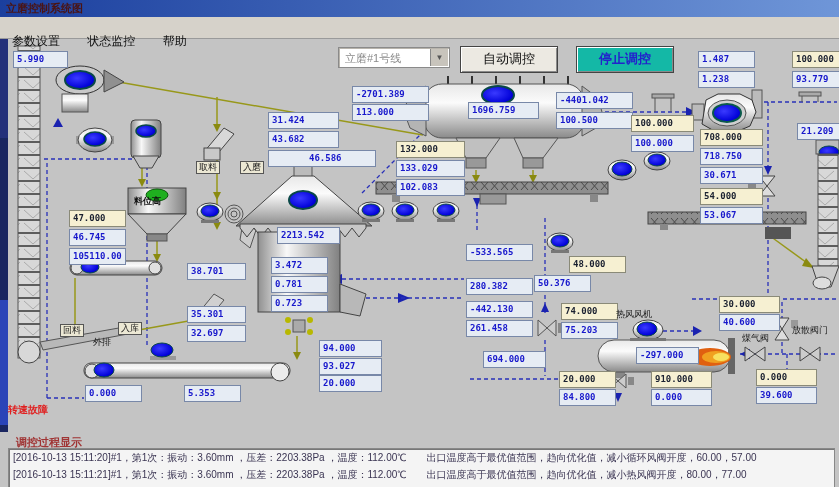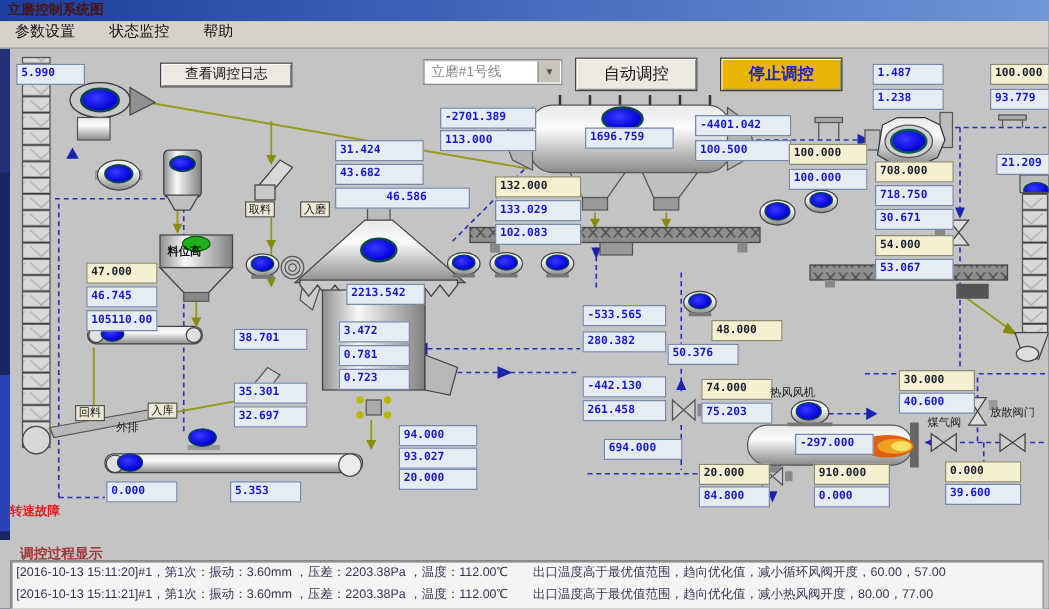--- a/index.html
+++ b/index.html
@@ -7,21 +7,21 @@
        font-family:"Liberation Sans",sans-serif;background:#c4c4c4;}
   
   #titlebar{position:absolute;left:0;top:0;width:839px;height:17px;
     background:linear-gradient(90deg,#1b3f9e,#6f96d8);
     color:#4a1414;font-size:11px;font-weight:bold;line-height:17px;
     padding-left:6px;box-sizing:border-box;z-index:30;}
   
   #menubar{position:absolute;left:0;top:17px;width:839px;height:21px;
     background:#d6d2ca;border-bottom:1px solid #9a9a9a;z-index:30;
     font-size:12px;color:#111;}
-  .menu-item{display:inline-block;padding:0 12px 0 12px;height:18px;cursor:default;}
+  .menu-item{display:inline-block;padding:16px 12px 0 12px;height:18px;cursor:default;}
   
   #stage{position:absolute;left:0;top:0;width:839px;height:487px;}
   svg.scene{position:absolute;left:0;top:0;z-index:1;}
   
   .readout{position:absolute;z-index:10;height:13px;line-height:13px;
     font-family:"DejaVu Sans Mono",monospace;font-size:9px;font-weight:bold;
     padding:1px 0 1px 3px;border:1px solid #7888a8;background:#e6ecf4;color:#1818cc;
     box-sizing:content-box;white-space:nowrap;overflow:hidden;}
   .readout.set{background:#f6f0d2;color:#1a2030;border-color:#8a8a78;}
   
@@ -30,21 +30,21 @@
   .plabel.red{color:#e02020;font-weight:bold;font-size:10px;}
   .plabel.onmetal{color:#101010;font-weight:bold;}
   
   .btn{position:absolute;z-index:12;background:#ece9e2;border:1px solid #444;
     box-shadow:inset 1px 1px 0 #ffffff, inset -1px -1px 0 #8a8a8a;
     font-size:12px;color:#111;text-align:center;cursor:pointer;
     font-family:"Liberation Sans",sans-serif;}
   #btn-viewlog{left:128px;top:50px;width:104px;height:18px;font-size:11px;line-height:17px;}
   #btn-auto{left:460px;top:46px;width:96px;height:25px;line-height:24px;font-size:13px;}
   #btn-stop{left:576px;top:46px;width:96px;height:25px;line-height:24px;font-size:13px;
-    color:#2222cc;font-weight:bold;background:#eab308;}
+    color:#2222cc;font-weight:bold;background:#14b8a6;}
   #line-select{position:absolute;z-index:12;left:338px;top:47px;width:112px;height:21px;
     background:#ffffff;border:1px solid #8a8a8a;box-shadow:inset 1px 1px 0 #b8b4ac;
     font-size:11px;color:#8a8a8a;line-height:20px;padding-left:6px;box-sizing:border-box;cursor:default;}
   #line-select .arrow{position:absolute;right:1px;top:1px;width:17px;height:17px;
     background:#c8c4bc;border-left:1px solid #888;text-align:center;
     font-size:8px;color:#555;line-height:17px;}
   
   #logpanel{position:absolute;left:0;top:432px;width:839px;height:55px;
     background:#c4c4c4;z-index:20;}
   #log-header{position:absolute;left:16px;top:3px;font-size:11px;font-weight:bold;color:#a03434;}
@@ -361,21 +361,20 @@
             <polygon points="820,347 820,361 810,354" fill="#ccc" stroke="#444"></polygon>
           </g>
       <g>
             <polygon points="775,318 789,318 782,329" fill="#ddd" stroke="#444"></polygon>
             <polygon points="775,340 789,340 782,329" fill="#ddd" stroke="#444"></polygon>
             <rect x="791" y="320" width="7" height="8" fill="#999"></rect>
           </g>
     </g>
   </svg>
 
-  <div class="btn" id="btn-viewlog">查看调控日志</div>
   <div id="line-select">
     <span>立磨#1号线</span>
     <span class="arrow">▼</span>
   </div>
   <div class="btn" id="btn-auto">自动调控</div>
   <div class="btn" id="btn-stop">停止调控</div>
   <div class="readout" style="left: 13px; top: 51px; width: 50px;">5.990</div>
       <div class="readout" style="left: 352px; top: 86px; width: 72px;">-2701.389</div>
       <div class="readout" style="left: 352px; top: 104px; width: 72px;">113.000</div>
       <div class="readout" style="left: 268px; top: 112px; width: 66px;">31.424</div>
@@ -400,21 +399,21 @@
       <div class="readout" style="left: 396px; top: 160px; width: 64px;">133.029</div>
       <div class="readout" style="left: 396px; top: 179px; width: 64px;">102.083</div>
       <div class="readout set" style="left: 69px; top: 210px; width: 52px;">47.000</div>
       <div class="readout" style="left: 69px; top: 229px; width: 52px;">46.745</div>
       <div class="readout" style="left: 69px; top: 248px; width: 52px;">105110.00</div>
       <div class="readout" style="left: 277px; top: 227px; width: 58px;">2213.542</div>
       <div class="readout" style="left: 271px; top: 257px; width: 52px;">3.472</div>
       <div class="readout" style="left: 271px; top: 276px; width: 52px;">0.781</div>
       <div class="readout" style="left: 271px; top: 295px; width: 52px;">0.723</div>
       <div class="readout" style="left: 466px; top: 244px; width: 62px;">-533.565</div>
-      <div class="readout" style="left: 466px; top: 265px; width: 62px;">280.382</div>
+      <div class="readout" style="left: 466px; top: 278px; width: 62px;">280.382</div>
       <div class="readout" style="left: 466px; top: 301px; width: 62px;">-442.130</div>
       <div class="readout" style="left: 466px; top: 320px; width: 62px;">261.458</div>
       <div class="readout" style="left: 187px; top: 263px; width: 54px;">38.701</div>
       <div class="readout" style="left: 187px; top: 306px; width: 54px;">35.301</div>
       <div class="readout" style="left: 187px; top: 325px; width: 54px;">32.697</div>
       <div class="readout" style="left: 319px; top: 340px; width: 58px;">94.000</div>
       <div class="readout" style="left: 319px; top: 358px; width: 58px;">93.027</div>
       <div class="readout" style="left: 319px; top: 375px; width: 58px;">20.000</div>
       <div class="readout" style="left: 319px; top: 392px; width: 58px; margin-top: 45px;">24.016</div>
       <div class="readout set" style="left: 534px; top: 256px; width: 52px; margin-left: 35px;">48.000</div>

